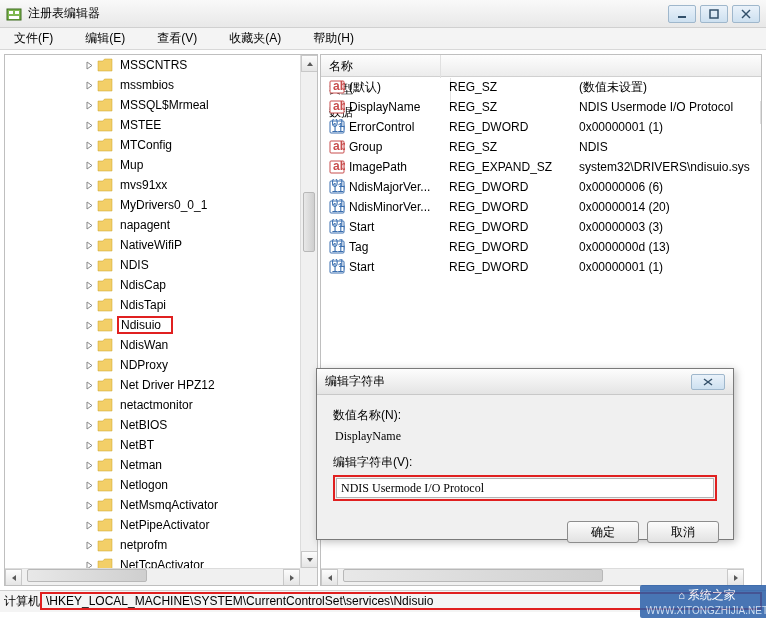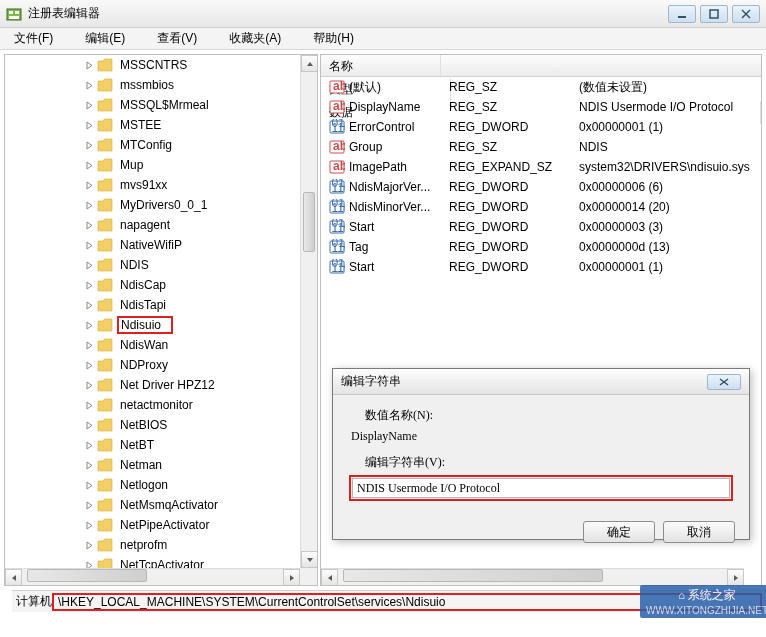--- a/index.html
+++ b/index.html
@@ -35,32 +35,32 @@
 .c2 { width: 130px; }
 .c3 { flex: 1; }
 .valicon { width: 16px; height: 16px; margin-right: 4px; flex-shrink: 0; }
 
 .scrollbar-v { position: absolute; right: 0; top: 0; bottom: 17px; width: 17px; background: #f0f0f0; border-left: 1px solid #dcdcdc; }
 .scrollbar-h { position: absolute; left: 0; right: 17px; bottom: 0; height: 17px; background: #f0f0f0; border-top: 1px solid #dcdcdc; }
 .scrollcorner { position: absolute; right: 0; bottom: 0; width: 17px; height: 17px; background: #f0f0f0; }
 .scrollbtn { width: 17px; height: 17px; background: linear-gradient(#fcfcfc,#e5e5e5); border: 1px solid #c8c8c8; display: flex; align-items: center; justify-content: center; }
 .scrollthumb { background: linear-gradient(90deg,#e8e8e8,#cfcfcf); border: 1px solid #b8b8b8; border-radius: 2px; }
 
-.dialog { position: absolute; left: 332px; top: 318px; width: 418px; height: 172px; background: #f0f0f0; border: 1px solid #7a7a7a; box-shadow: 2px 2px 8px rgba(0,0,0,.25); }
+.dialog { position: absolute; left: 316px; top: 318px; width: 418px; height: 172px; background: #f0f0f0; border: 1px solid #7a7a7a; box-shadow: 2px 2px 8px rgba(0,0,0,.25); }
 .dialog .dlg-title { height: 26px; background: linear-gradient(#fdfdfd,#e4e4e4); display: flex; align-items: center; padding: 0 8px; border-bottom: 1px solid #c8c8c8; }
 .dialog .dlg-close { margin-left: auto; width: 34px; height: 16px; border: 1px solid #9fb7cc; background: linear-gradient(#eaf2fa,#cde0f0); border-radius: 2px; display: flex; align-items: center; justify-content: center; }
 .dialog .dlg-body { padding: 10px 16px 6px; }
-.dlg-label { margin: 2px 16px 4px; font-family: Liberation Serif, serif; }
+.dlg-label { margin: 2px 0 4px; font-family: Liberation Sans, sans-serif; }
 .dlg-ro { height: 18px; padding: 1px 2px; font-family: SimSun, serif; }
 .dlg-input-wrap { border: 2px solid #e02020; padding: 1px; margin-bottom: 8px; }
 .dlg-input { width: 100%; height: 20px; border: 1px solid #b4b4b4; padding: 1px 4px; font-family: SimSun, serif; background: #fff; }
 .dlg-buttons { display: flex; justify-content: flex-end; gap: 8px; padding: 6px 14px 10px; }
 .dlg-btn { width: 72px; height: 22px; background: linear-gradient(#fcfcfc,#e2e2e2); border: 1px solid #8d8d8d; border-radius: 3px; cursor: pointer; }
 
-.statusbar { height: 22px; border-top: 1px solid #d0d0d0; background: #f4f4f4; display: flex; align-items: center; padding: 2px 4px; margin-left: 12px; }
+.statusbar { height: 22px; border-top: 1px solid #d0d0d0; background: #f4f4f4; display: flex; align-items: flex-end; padding: 2px 4px; }
 .statuspath { flex: 1; border: 2px solid #e02020; padding: 0px 4px; height: 18px; display: flex; align-items: center; font-family: Tahoma, sans-serif; }
 
 .watermark { position: absolute; right: 6px; bottom: 16px; width: 120px; height: 36px; opacity: .85; color: #fff; pointer-events: none; text-align: center; }
 .watermark .wmbox { background: #2a5fa8; padding: 2px 6px; font-size: 11px; border-radius: 2px; display: inline-block; }
 .watermark .wmsub { font-size: 10px; color: #c8dcf2; }
 </style>
 </head>
 <body>
 
 <div class="titlebar">

